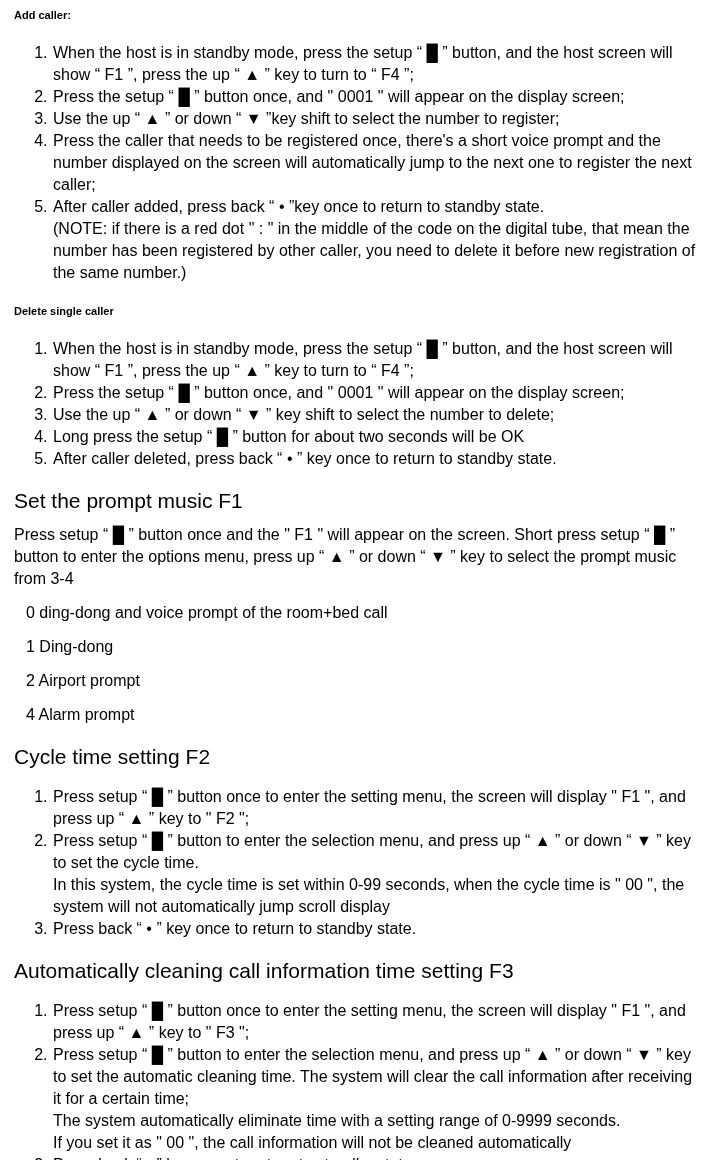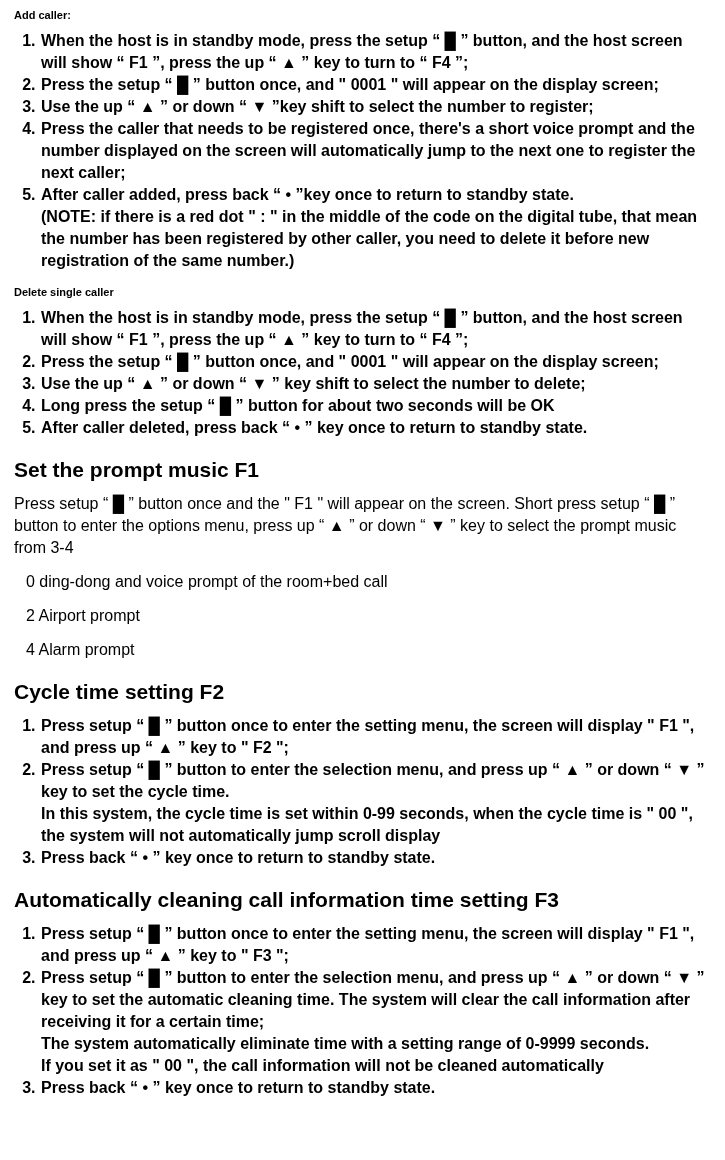--- a/index.html
+++ b/index.html
@@ -19,28 +19,27 @@
   .sub-heading {
     font-size: 11px;
     line-height: 22px;
     font-weight: 700;
     margin: 9px 0 2px 0;
   }
   section:first-child .sub-heading { margin-top: 0; }
   .big-heading {
     font-size: 21px;
     line-height: 26px;
-    font-weight: 700;
+    font-weight: 400;
     margin: 18px 0 10px 0;
   }
   ol.steps {
     list-style: decimal outside;
-    margin: 4px;
+    margin: 16px;
     padding-left: 22px;
-    font-weight: bold;
   }
   ol.steps li {
     padding-left: 1px;
   }
   .continuation { margin: 0; }
   .para { margin: 0 0 1px 0; }
   .options { margin: 0; }
   .option { margin: 12px; }
 </style>
 </head>
@@ -71,20 +70,21 @@
       <li><span>Long press the setup “ █ ” button for about two seconds will be OK</span></li>
       <li><span>After caller deleted, press back “ • ” key once to return to standby state.</span></li>
     </ol>
   </section>
 
   <section class="block">
     <h2 class="big-heading">Set the prompt music F1</h2>
     <p class="para">Press setup “ █ ” button once and the " F1 " will appear on the screen. Short press setup “ █ ” button to enter the options menu, press up “ ▲ ” or down “ ▼ ” key to select the prompt music from 3-4</p>
     <div class="options">
       <div class="option">0 ding-dong and voice prompt of the room+bed call</div>
+      <div class="option">1 Ding-dong</div>
       <div class="option">2 Airport prompt</div>
       <div class="option">4 Alarm prompt</div>
     </div>
   </section>
 
   <section class="block">
     <h2 class="big-heading">Cycle time setting F2</h2>
     <ol class="steps">
       <li><span>Press setup “ █ ” button once to enter the setting menu, the screen will display " F1 ", and press up “ ▲ ” key to " F2 ";</span></li>
       <li>

